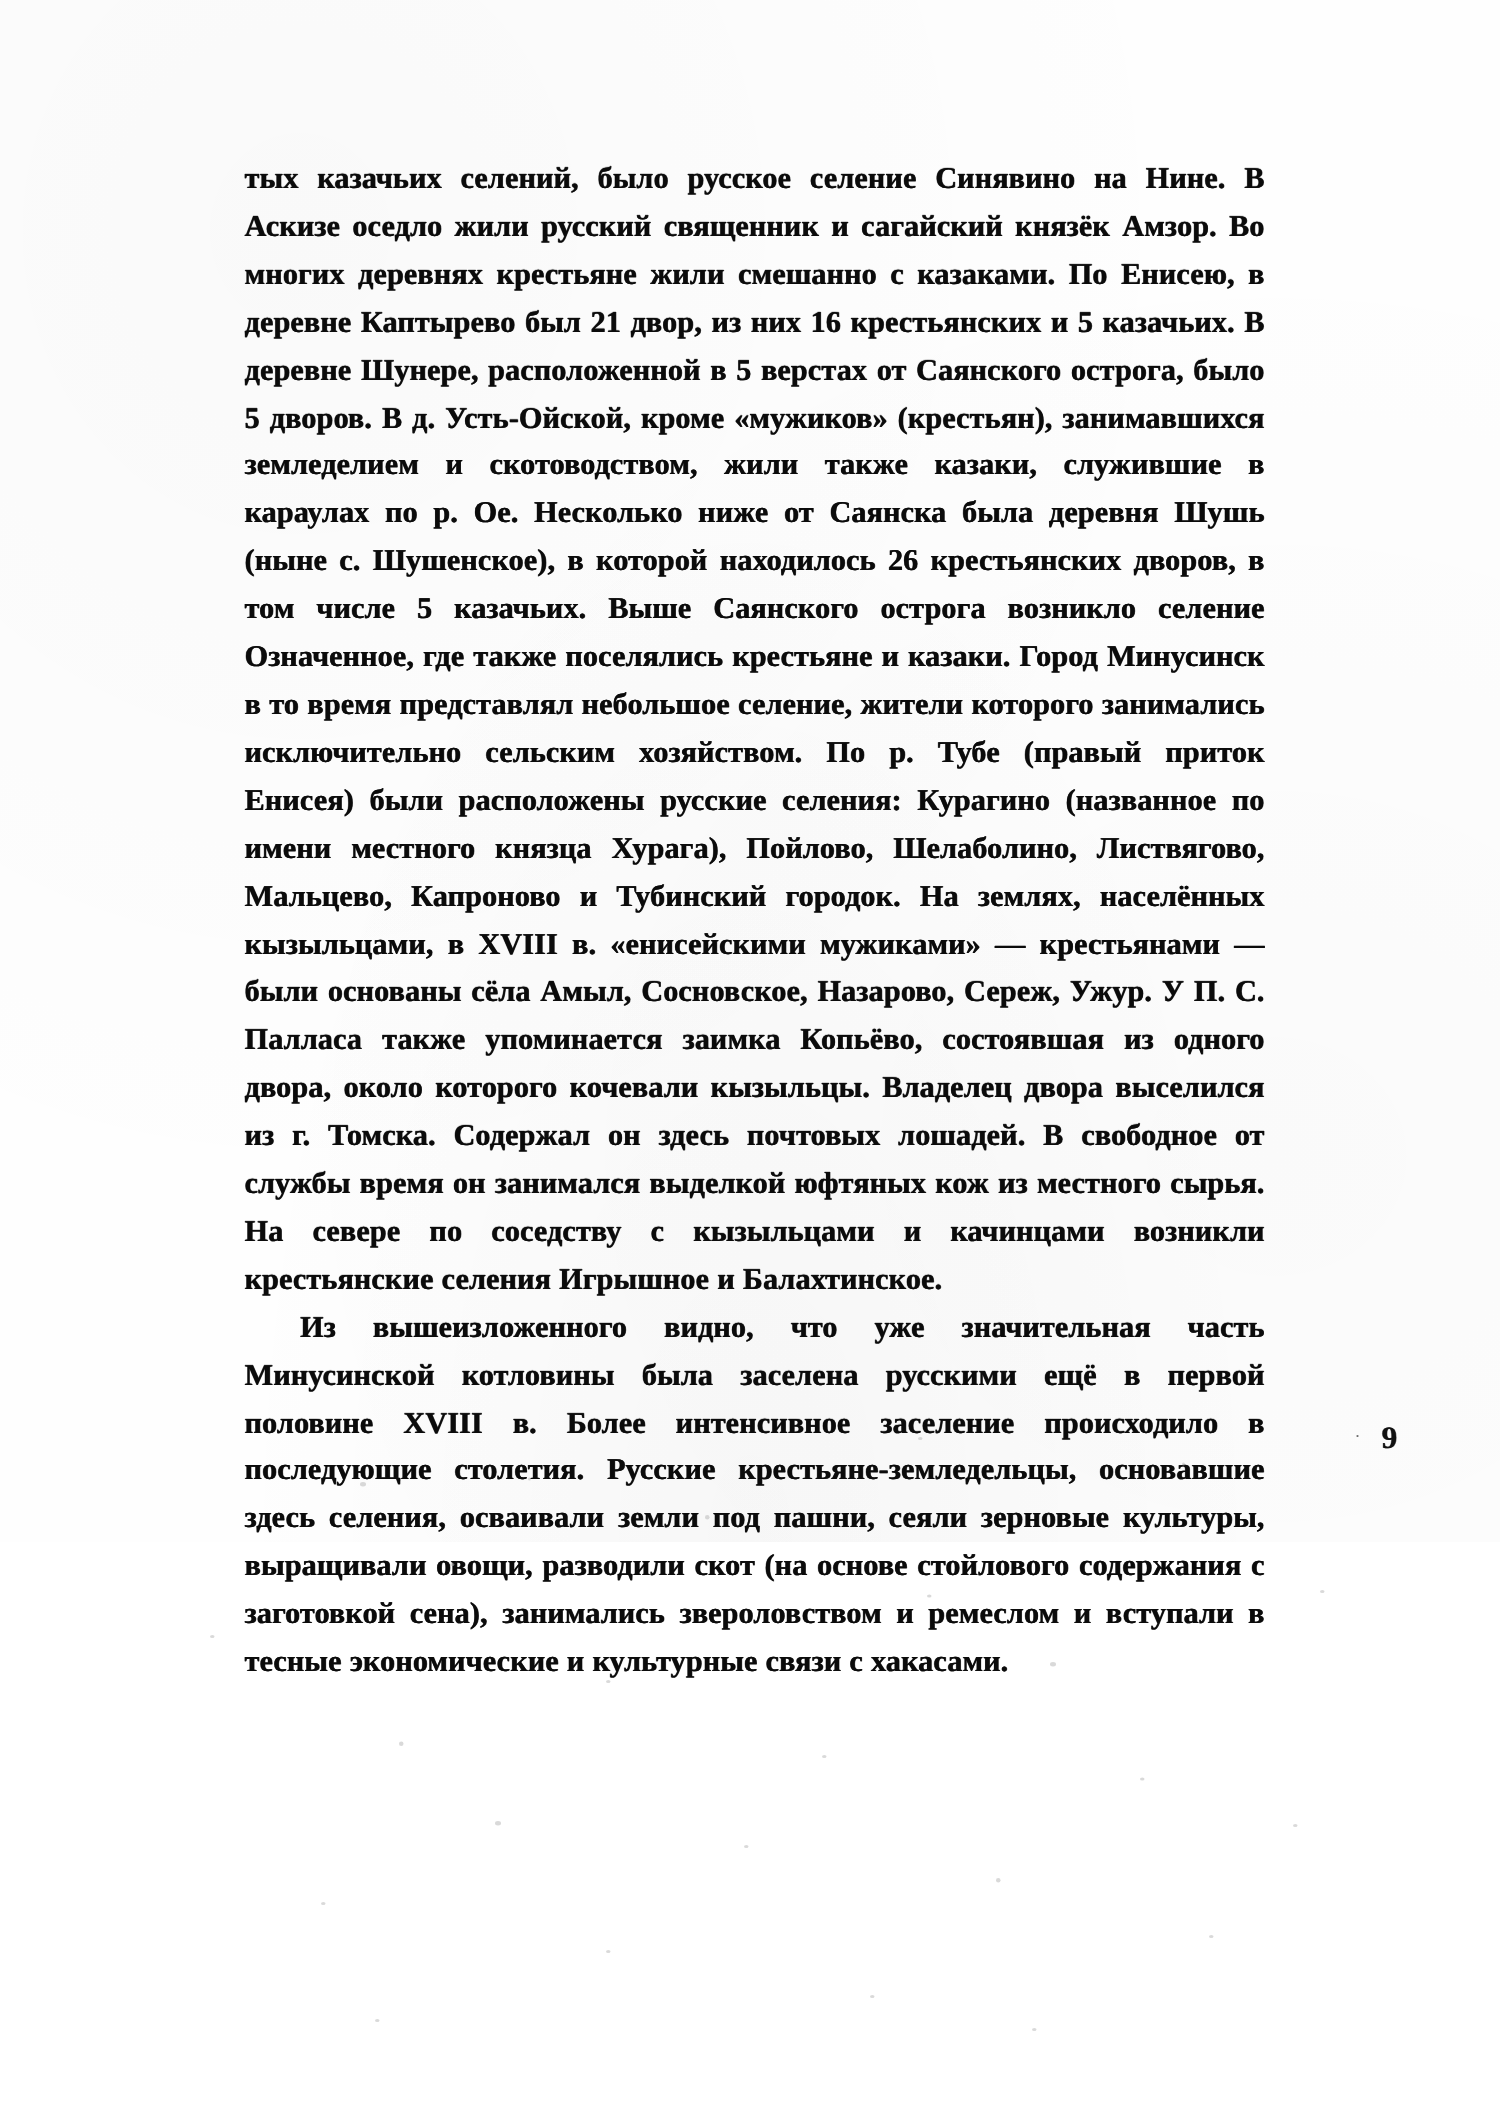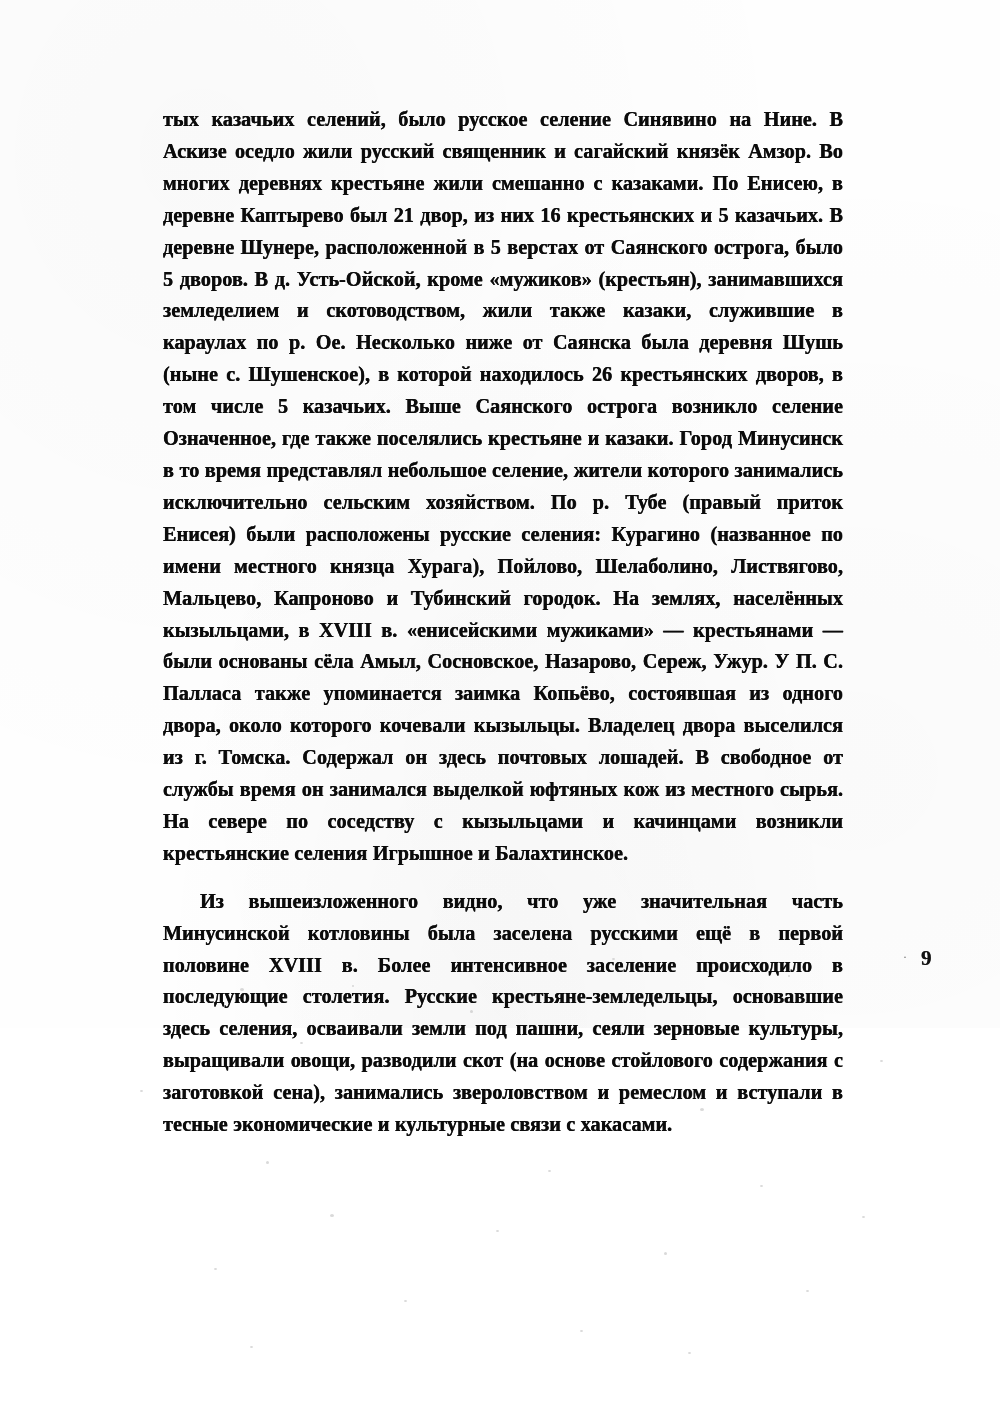--- a/index.html
+++ b/index.html
@@ -61,21 +61,21 @@
       0 0.28px 0 rgba(10,10,10,0.38),
       0 -0.22px 0.3px rgba(10,10,10,0.18);
     -webkit-font-smoothing: none;
   }
 
   .para.first {
     text-indent: 0;
   }
   .para.second {
     text-indent: 37px;
-    margin-top: 16px;
+    margin-top: 0;
   }
 
   
   .page-number {
     position: absolute;
     right: 68px;
     bottom: 57px;
     font-size: 21px;
     font-weight: 700;
     color: #111111;

